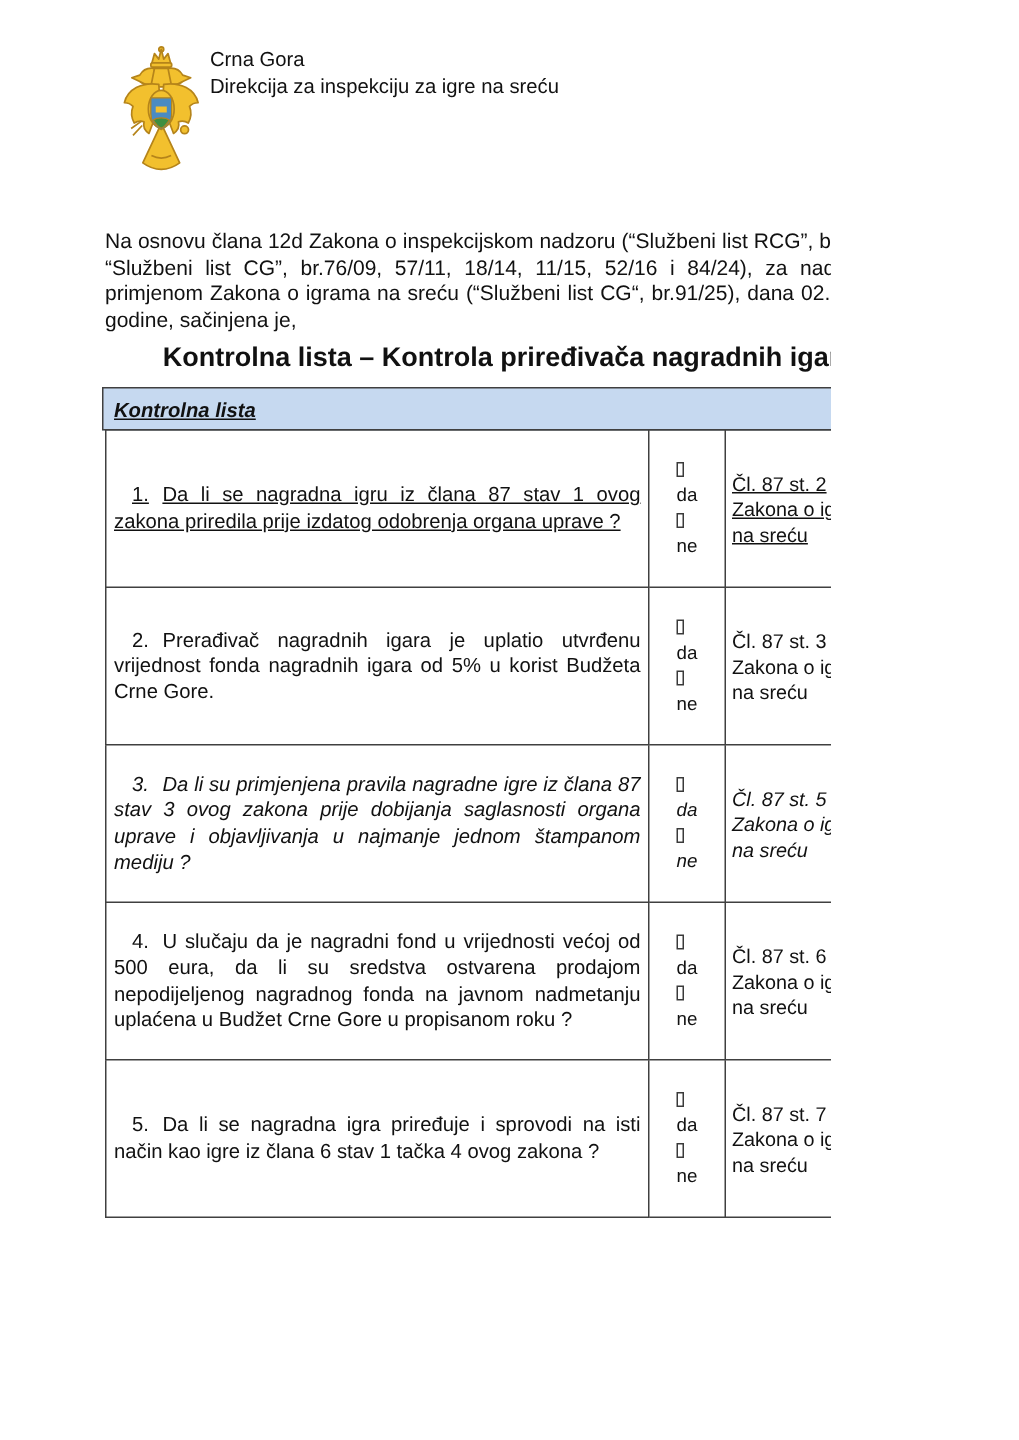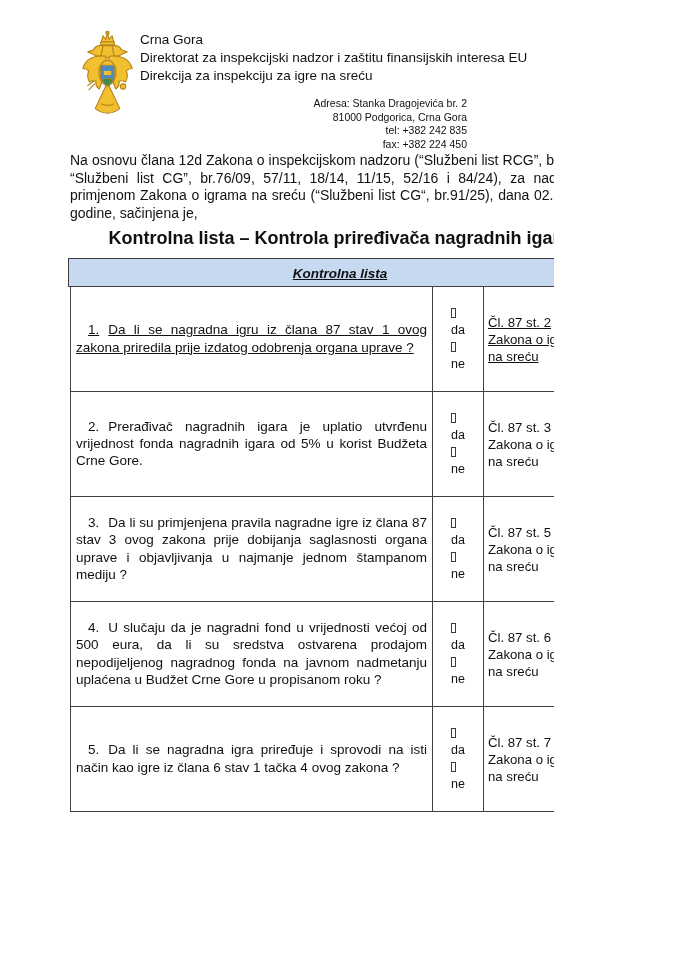--- a/index.html
+++ b/index.html
@@ -14,36 +14,36 @@
   }
   .coat{position:absolute;left:81px;top:30px;width:53px;height:95px;}
   .coat svg{display:block;}
   .org{position:absolute;left:140px;top:31px;font-size:13.5px;line-height:18px;white-space:nowrap;}
   .address{position:absolute;top:97px;right:87px;text-align:right;font-size:10.5px;line-height:13.5px;}
   .intro{position:absolute;left:70px;top:152px;width:538px;font-size:14px;line-height:17.6px;text-align:justify;}
   .doc-title{position:absolute;left:70px;top:228px;width:538px;text-align:center;font-weight:bold;font-size:18px;}
   .tbl{position:absolute;left:68px;top:258px;width:537px;}
   .tbl-header{
     box-sizing:border-box;height:29px;background:var(--table-header-bg);
-    border:1px solid var(--table-border);display:flex;align-items:center;padding:2px 0 0 7px;justify-content:center;
+    border:1px solid var(--table-border);display:flex;align-items:center;padding:2px 0 0 7px;
   }
   .tbl-header-text{font-weight:bold;font-style:italic;text-decoration:underline;font-size:13.5px;}
   .tbl table{border-collapse:collapse;table-layout:fixed;width:530px;margin:-1px 0 0 2px;}
   .tbl td{border:1px solid var(--table-border);vertical-align:middle;box-sizing:border-box;}
   td.q{padding:2px 5px 3px 5px;font-size:13.5px;line-height:17.2px;text-align:justify;}
   .qp{text-indent:12px;margin:0;}
   .qnum{margin-right:9px;}
   td.c{text-align:center;font-size:12.5px;line-height:17px;padding:18px;}
   .optwrap{display:inline-block;text-align:left;}
   .box{
     display:inline-block;width:5px;height:10px;border:1px solid #3a3a3a;
     margin-right:5px;vertical-align:-1px;box-sizing:border-box;background:#fff;
   }
   td.r{font-size:13.2px;line-height:17px;padding:2px 4px;}
-  tr.r1{height:38px;text-decoration:underline;} tr.r2{height:52px;} tr.r3{height:66px;} tr.r4{height:62px;} tr.r5{height:36px;margin-top:22px;}
+  tr.r1{height:38px;text-decoration:underline;} tr.r2{height:52px;} tr.r3{height:66px;font-style:italic;} tr.r4{height:62px;} tr.r5{height:36px;margin-top:22px;}
 </style>
 </head>
 <body>
 
 <div class="page">
 
   <div class="coat">
     <svg width="53" height="95" viewBox="0 0 64 116" xmlns="http://www.w3.org/2000/svg">
       <g fill="#f2c02e" stroke="#b5841a" stroke-width="1.4" stroke-linejoin="round">
         <circle cx="32" cy="3.5" r="2"></circle>
@@ -63,30 +63,23 @@
       <g stroke="#b5841a" stroke-width="1">
         <path d="M23.5 43 h17 v13 c0 7.5-4 11-8.5 13 c-4.5-2-8.5-5.5-8.5-13 z" fill="#4a8bc2"></path>
         <path d="M25.5 61 c1.8 3.3 4 5.5 6.5 6.8 c2.5-1.3 4.7-3.5 6.5-6.8 c-3-2.2-10-2.2-13 0 z" fill="#3e8e41"></path>
         <path d="M27.5 50 h9 v5 h-9 z" fill="#f2c02e" stroke="none"></path>
       </g>
     </svg>
   </div>
 
   <div class="org">
     <div>Crna Gora</div>
-    <div>Direktorat za inspekcijski nadzor i zaštitu finansijskih interesa EU</div>
     <div>Direkcija za inspekciju za igre na sreću</div>
   </div>
 
-  <div class="address">
-    <div>Adresa: Stanka Dragojevića br. 2</div>
-    <div>81000 Podgorica, Crna Gora</div>
-    <div>tel: +382 242 835</div>
-    <div>fax: +382 224 450</div>
-  </div>
 
   <div class="intro">Na osnovu člana 12d Zakona o inspekcijskom nadzoru (“Službeni list RCG”, br. 39/03 i “Službeni list CG”, br.76/09, 57/11, 18/14, 11/15, 52/16 i 84/24), za nadzor nad primjenom Zakona o igrama na sreću (“Službeni list CG“, br.91/25), dana 02.12.2025. godine, sačinjena je,</div>
 
   <div class="doc-title">Kontrolna lista – Kontrola priređivača nagradnih igara</div>
 
   <div class="tbl">
     <div class="tbl-header">
       <span class="tbl-header-text">Kontrolna lista</span>
     </div>
     <table>

